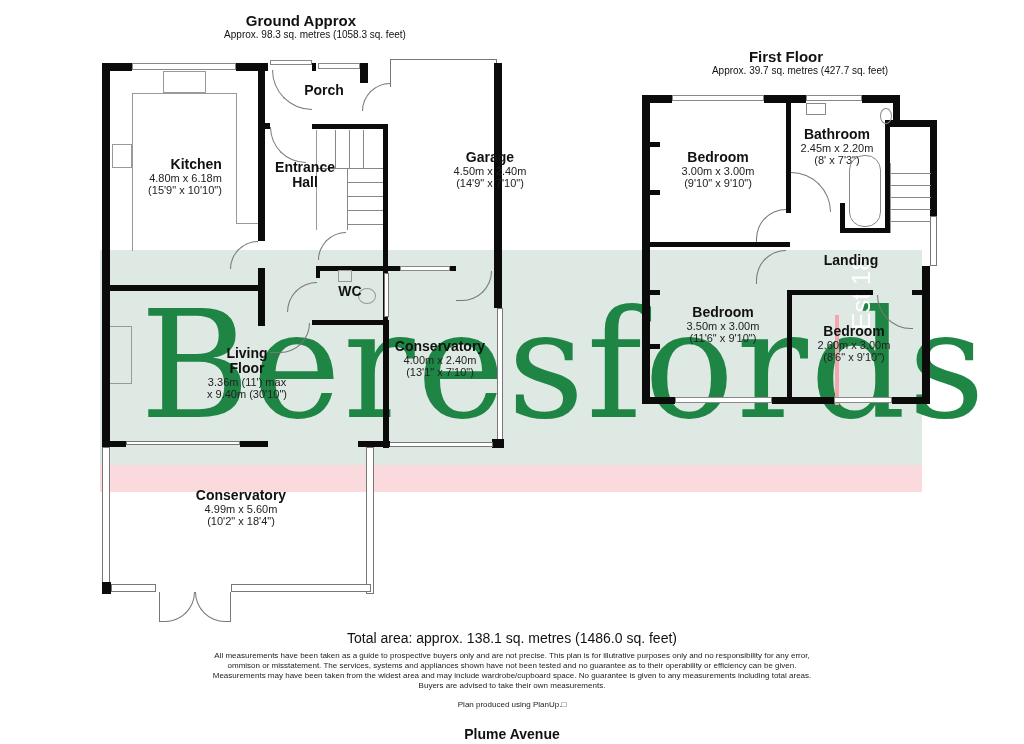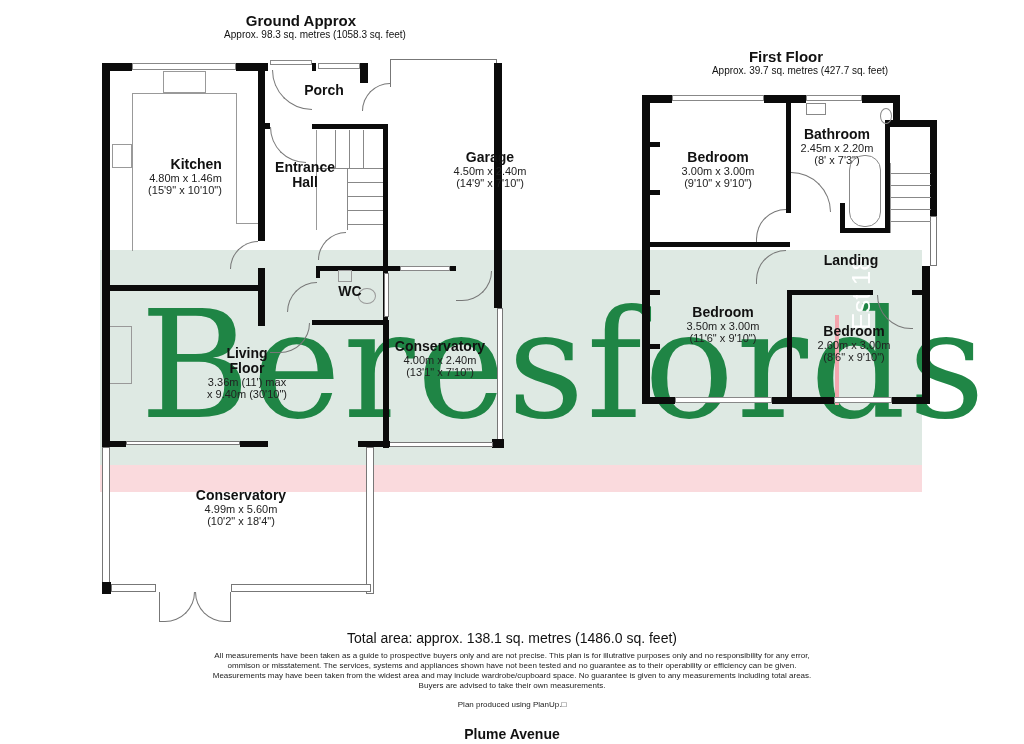--- a/index.html
+++ b/index.html
@@ -124,21 +124,21 @@
   <div class="door" style="left:270px;top:323px;width:40px;height:30px;border-radius:0 0 40px 0;border-top:none;border-left:none;"></div>
   <div class="door" style="left:456px;top:271px;width:36px;height:30px;border-radius:0 0 36px 0;border-top:none;border-left:none;"></div>
   <div class="abs" style="left:338px;top:270px;width:12px;height:10px;border:1px solid #999;"></div>
   <div class="abs" style="left:358px;top:288px;width:16px;height:14px;border:1px solid #999;border-radius:50%;"></div>
 
   <div class="label" style="left:324px;top:83px;">
     <div class="room-name">Porch</div>
   </div>
   <div class="label" style="left:185px;top:157px;text-align:right;">
     <div class="room-name">Kitchen</div>
-    <div class="dim">4.80m x 1.46m</div>
+    <div class="dim">4.80m x 6.18m</div>
     <div class="dim">(15'9" x 10'10")</div>
   </div>
   <div class="label" style="left:305px;top:160px;">
     <div class="room-name">Entrance</div>
     <div class="room-name">Hall</div>
   </div>
   <div class="label" style="left:446px;top:150px;margin-left:44px;">
     <div class="room-name">Garage</div>
     <div class="dim">4.50m x 2.40m</div>
     <div class="dim">(14'9" x 7'10")</div>

